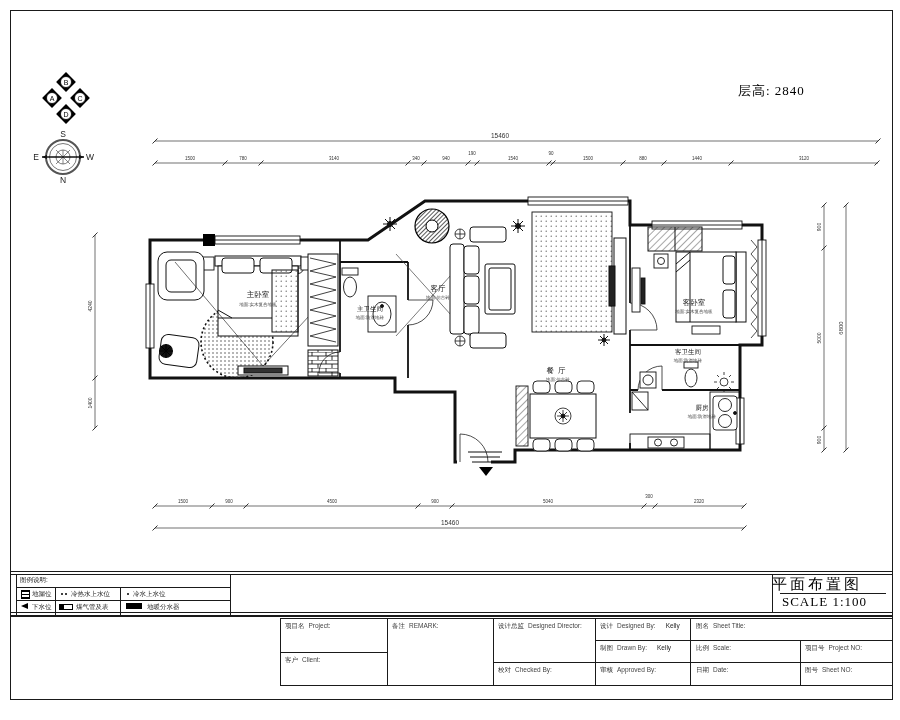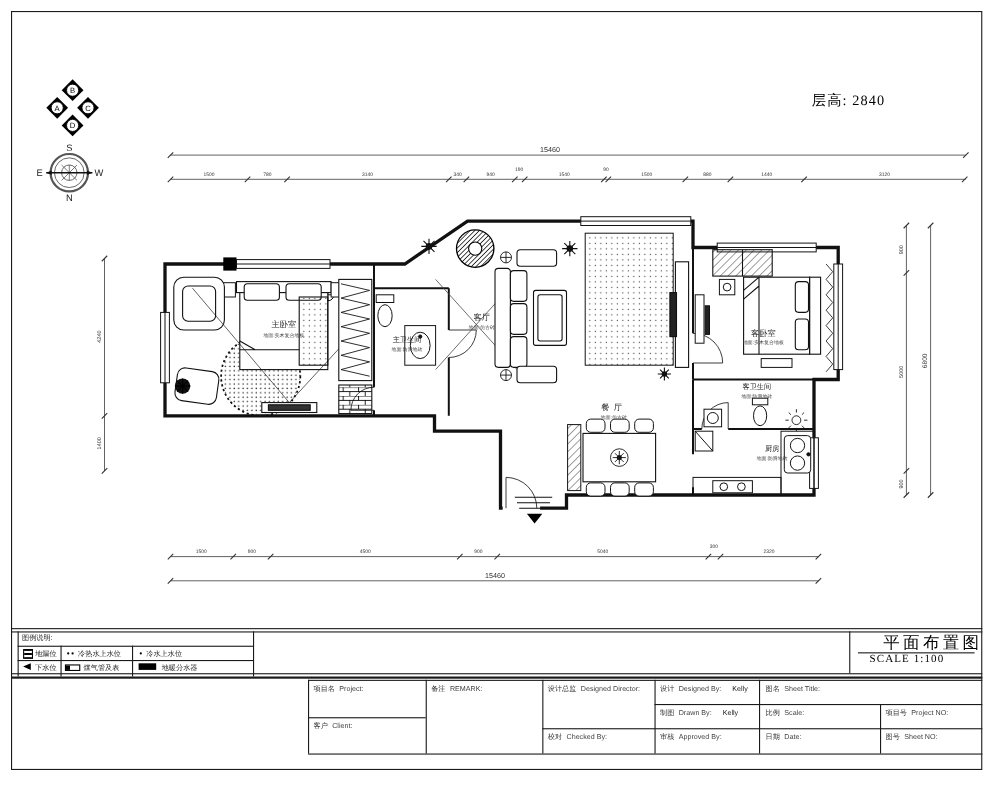--- a/index.html
+++ b/index.html
@@ -12,22 +12,22 @@
   
   .lg-label{position:absolute;font-size:6.5px;color:#222;white-space:nowrap;}
   .lg-title{position:absolute;font-size:6.5px;color:#222;}
   .ic{position:absolute;}
   .ic-drain{width:7px;height:7px;border:1px solid #000;background:repeating-linear-gradient(0deg,#000 0 1px,transparent 1px 3px);}
   .ic-dot{width:2px;height:2px;background:#000;border-radius:50%;position:absolute;}
   .ic-arrow{width:0;height:0;border-top:3px solid transparent;border-bottom:3px solid transparent;border-right:7px solid #000;}
   .ic-gas{width:12px;height:4px;border:1px solid #000;background:linear-gradient(90deg,#000 0 4px,#fff 4px);}
   .ic-manifold{width:16px;height:6px;background:#000;}
   
-  #sheet-title{left:772px;top:575px;width:121px;text-align:right;font-family:Liberation Sans, sans-serif;font-size:15px;letter-spacing:3px;}
-  #sheet-scale{left:772px;top:594px;width:105px;text-align:center;font-family:"Liberation Serif","DejaVu Serif",serif;font-size:10px;letter-spacing:1px;}
+  #sheet-title{left:772px;top:575px;width:121px;text-align:left;font-family:Liberation Sans, sans-serif;font-size:15px;letter-spacing:3px;}
+  #sheet-scale{left:772px;top:594px;width:105px;text-align:center;font-family:"Liberation Serif","DejaVu Serif",serif;font-size:13px;letter-spacing:1px;}
   
   .cell{position:absolute;font-size:6.5px;color:#333;white-space:nowrap;}
   .cell .en{margin-left:4px;color:#444;}
   .cell .val{margin-left:10px;color:#222;}
 </style>
 </head>
 <body>
 
 <div id="sheet">
   <div id="frame"></div>

